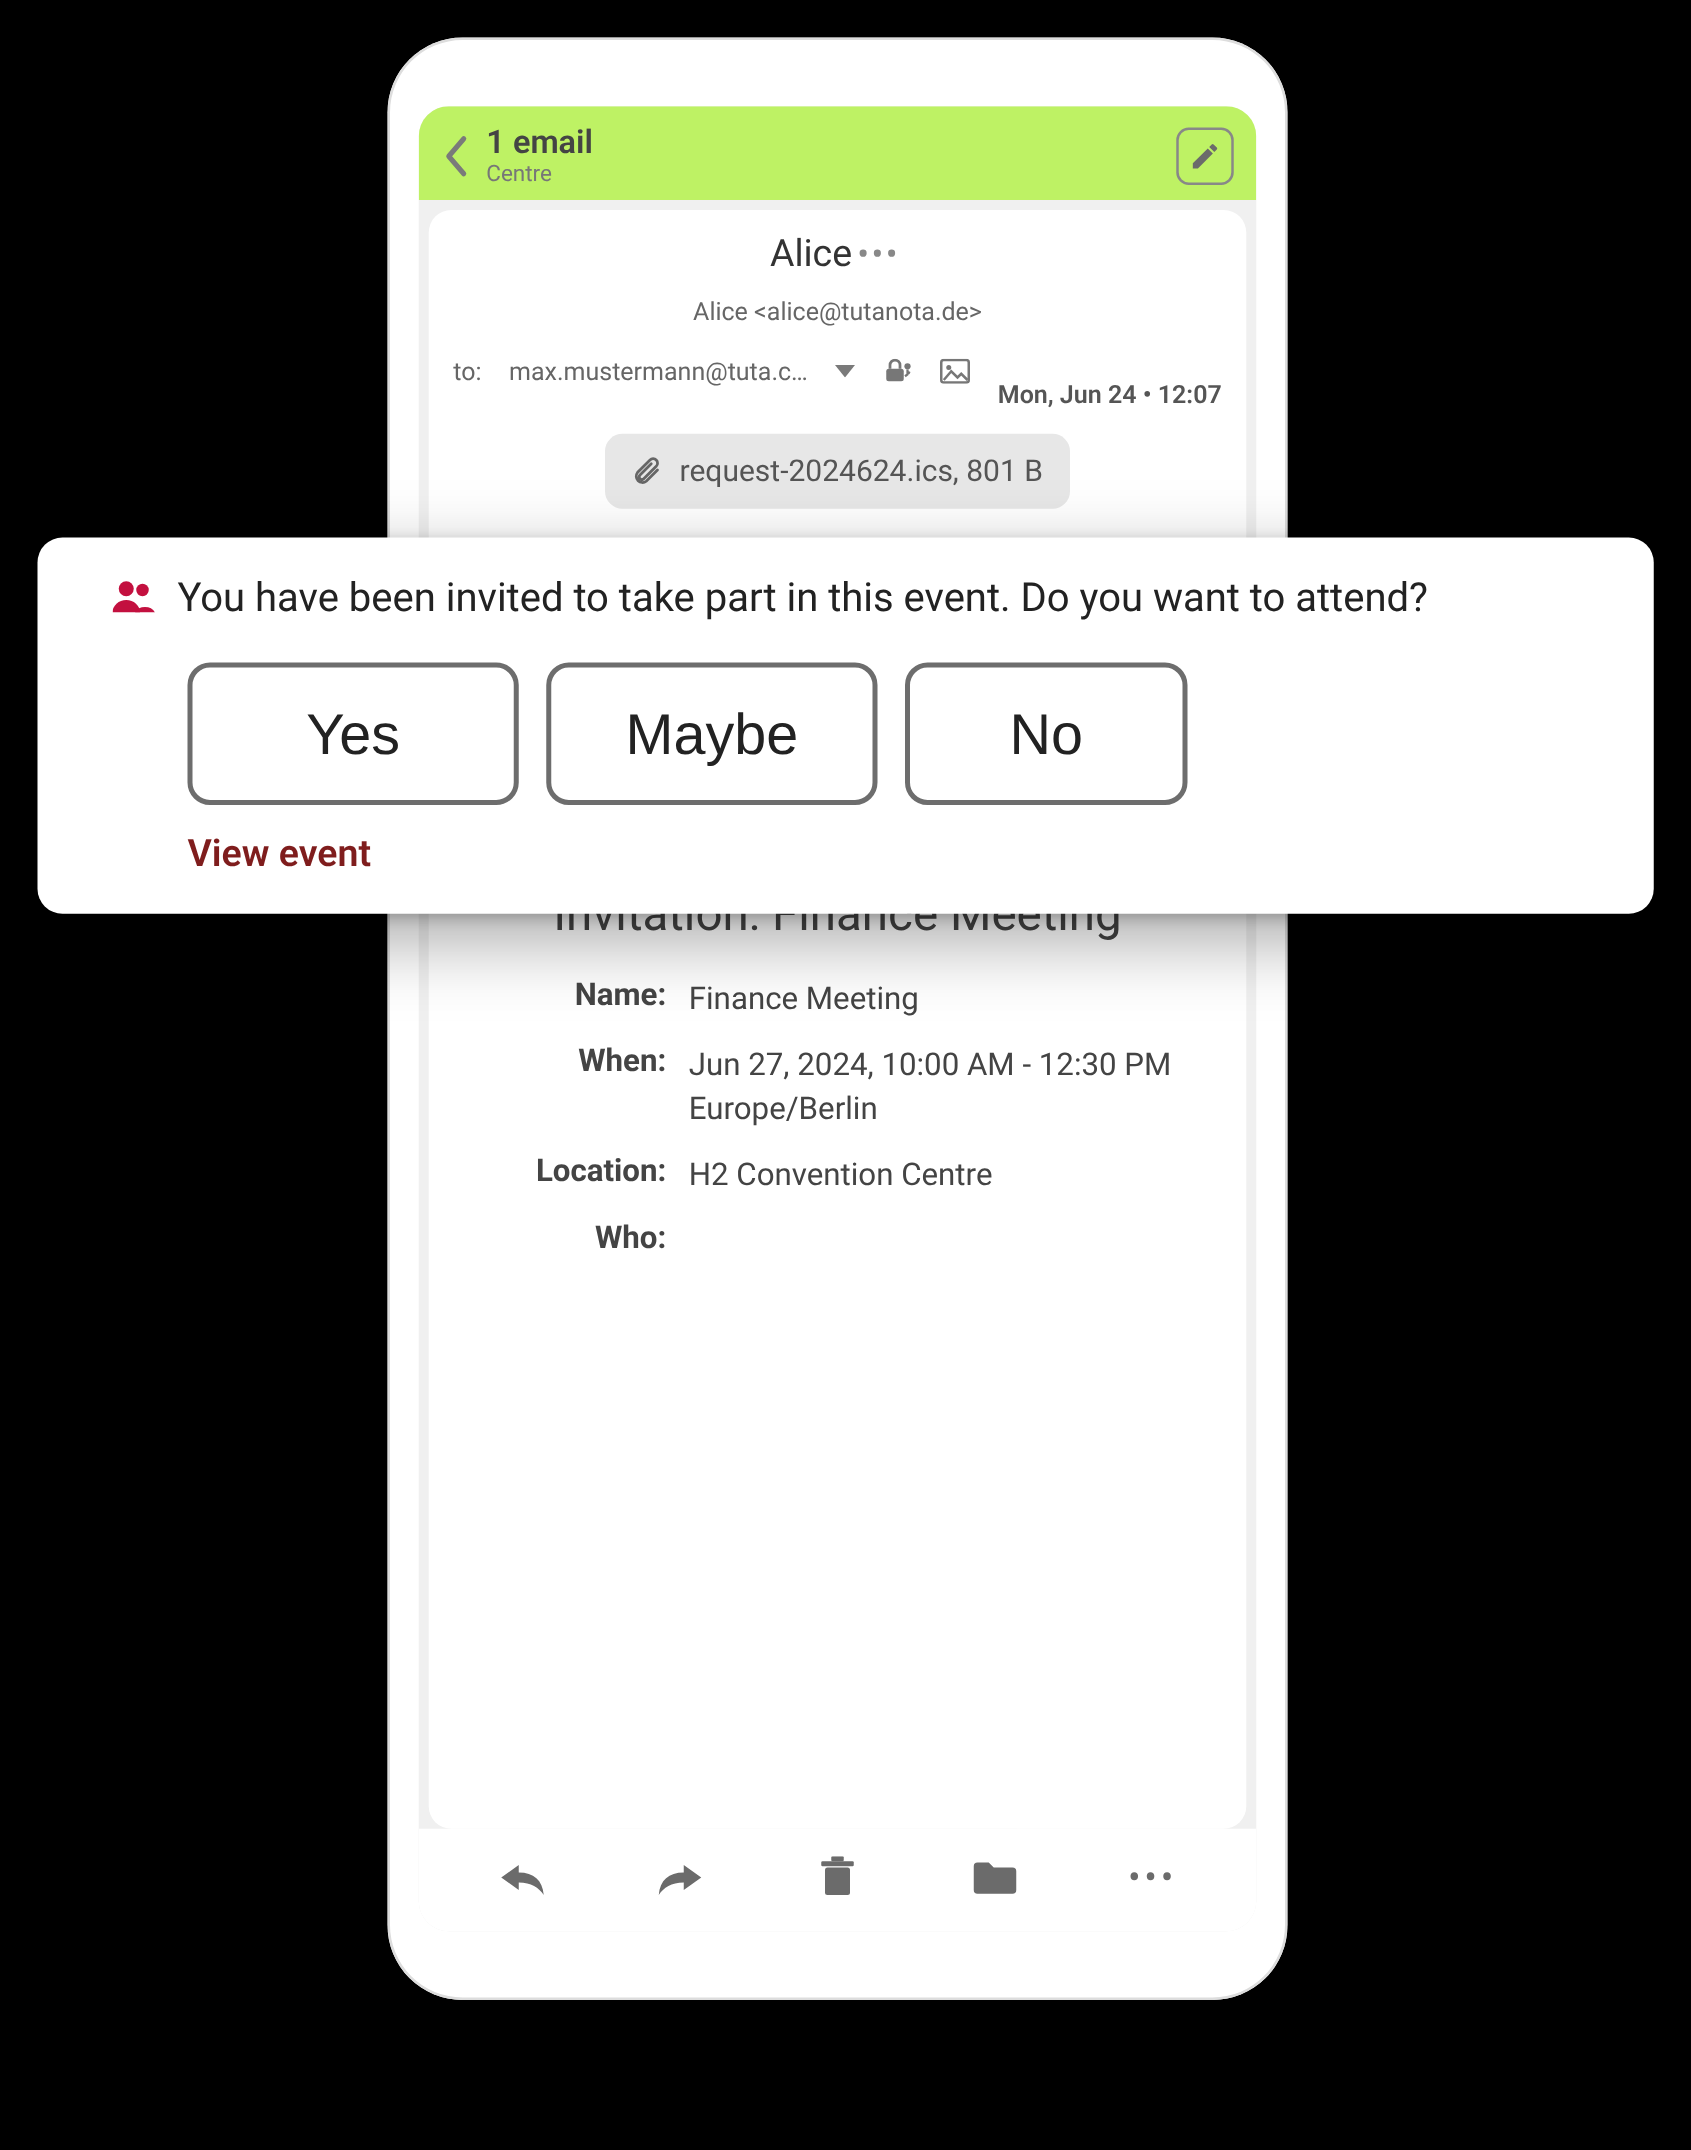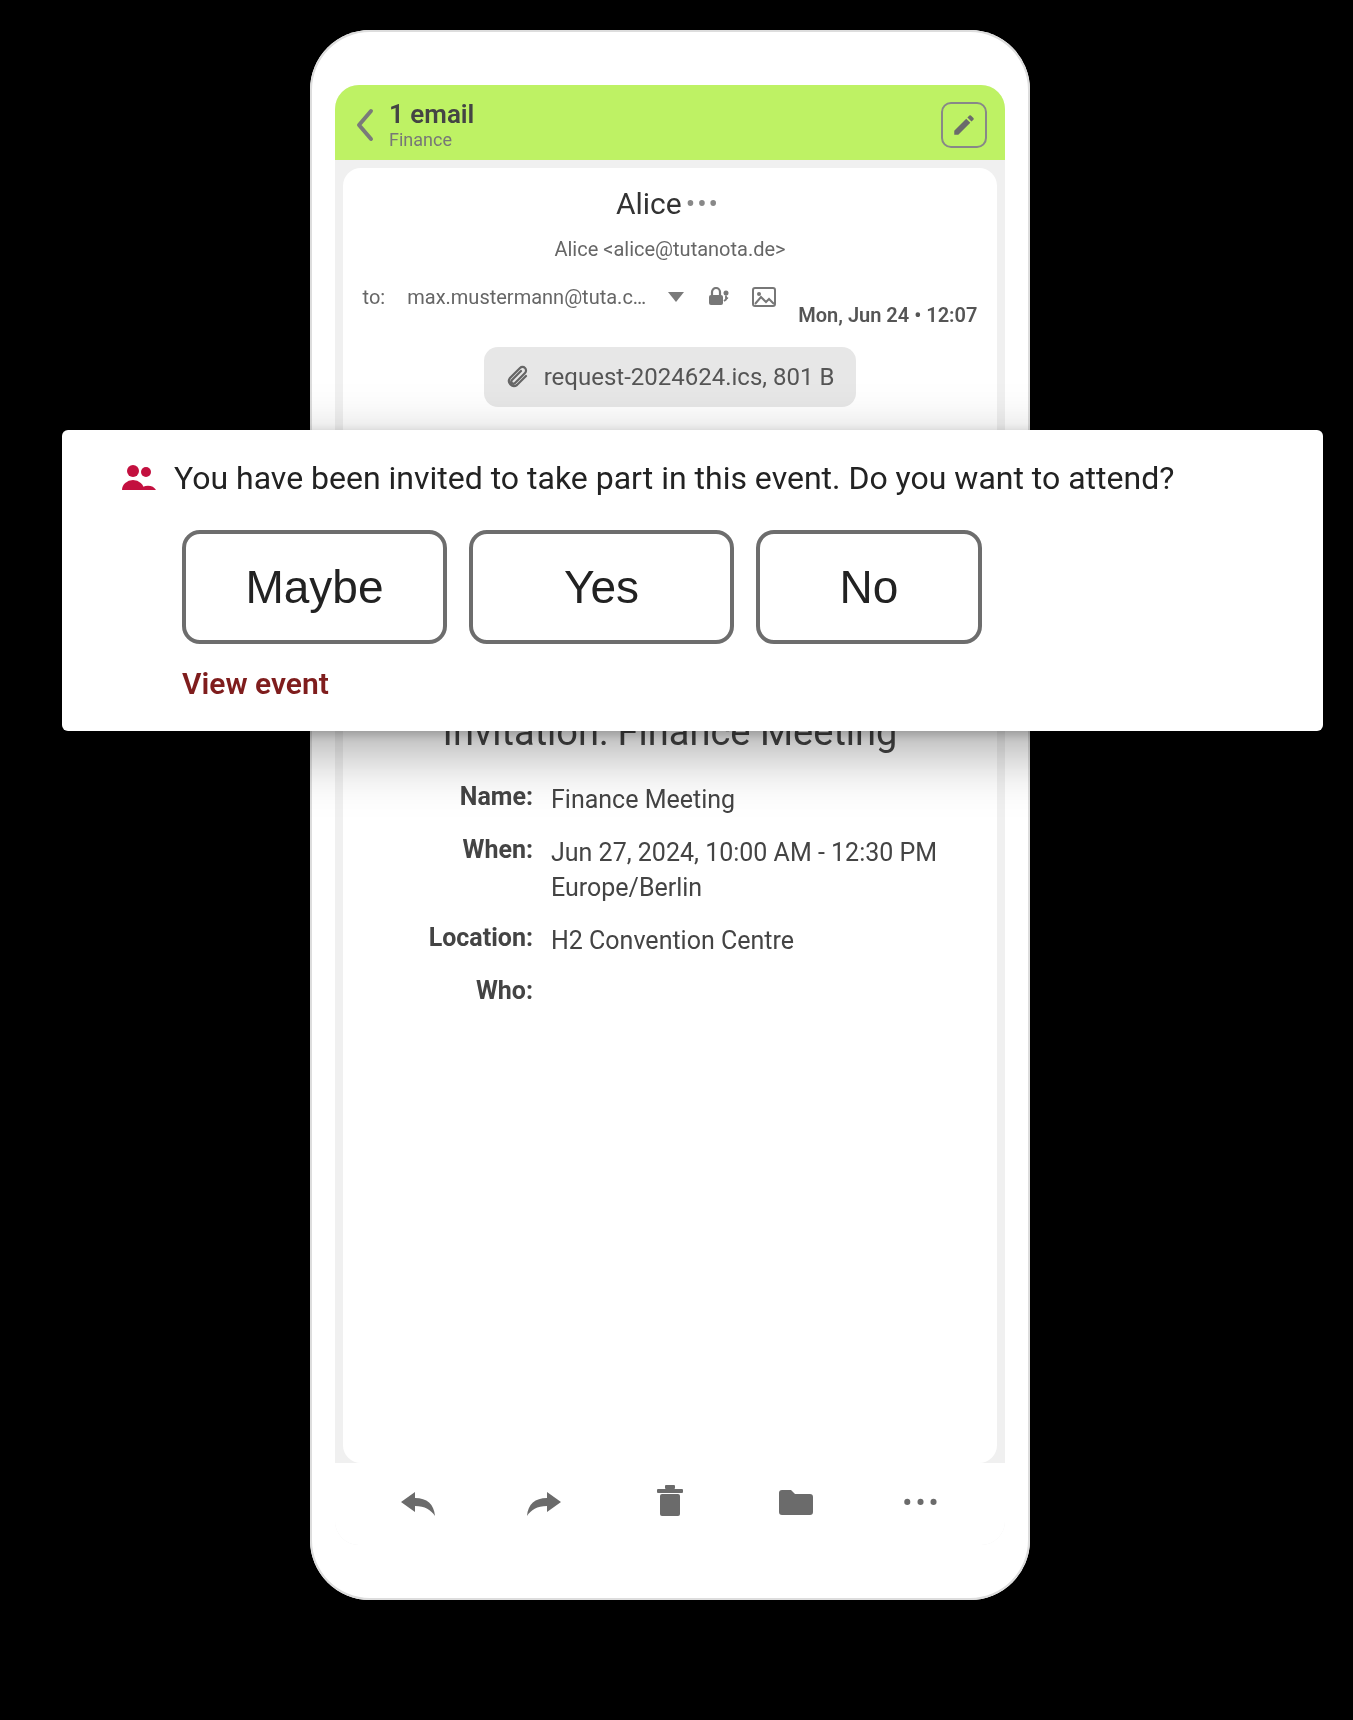--- a/index.html
+++ b/index.html
@@ -124,24 +124,23 @@
   }
   .bb-btn { color: #666; display:flex; align-items:center; justify-content:center; width:60px; height:50px; }
 
   
   .invite-card {
     position: absolute;
     left: 30px;
     right: 30px;
     top: 430px;
     background: #fff;
-    border-radius: 6px;
+    border-radius: 20px;
     box-shadow: 0 20px 60px rgba(0,0,0,0.35), 0 3px 10px rgba(0,0,0,0.2);
     padding: 28px 50px 30px 60px;
-    margin-left: 32px;
   }
   .invite-row1 { display: flex; align-items: flex-start; gap: 18px; }
   .people-ic  { color: #c3103f; margin-top: 6px; flex-shrink:0; }
   .invite-msg { font-size: 32px; color: #222; line-height: 1.3; }
   .rsvp-row {
     display: flex; gap: 22px; margin: 30px 0 22px 60px;
   }
   .rsvp-btn {
     border: 4px solid #6d6d6d;
     border-radius: 18px;
@@ -171,21 +170,21 @@
   <div class="phone-inner">
 
     <div class="header">
       <div class="back-chevron">
         <svg width="22" height="34" viewBox="0 0 22 34">
           <polyline points="17,3 5,17 17,31" fill="none" stroke="#7a7a7a" stroke-width="4" stroke-linecap="round" stroke-linejoin="round"></polyline>
         </svg>
       </div>
       <div class="header-texts">
         <div class="header-title">1 email</div>
-        <div class="header-sub">Finance</div>
+        <div class="header-sub">Centre</div>
       </div>
       <div class="compose-btn">
         <svg width="26" height="26" viewBox="0 0 24 24">
           <path d="M3 17.25V21h3.75L17.81 9.94l-3.75-3.75L3 17.25zM20.71 7.04a1 1 0 0 0 0-1.41l-2.34-2.34a1 1 0 0 0-1.41 0l-1.83 1.83 3.75 3.75 1.83-1.83z" fill="#6b6b6b"></path>
         </svg>
       </div>
     </div>
 
     <div class="mail-card">
       <div class="subject-row">
@@ -281,18 +280,18 @@
       <svg width="34" height="26" viewBox="0 0 34 26">
         <circle cx="11" cy="7" r="6" fill="#c3103f"></circle>
         <circle cx="24" cy="8" r="5" fill="#c3103f"></circle>
         <path d="M0 26 a11 10 0 0 1 22 0 Z" fill="#c3103f"></path>
         <path d="M18 26 a9 8 0 0 1 16 0 Z" fill="#c3103f"></path>
       </svg>
     </span>
     <div class="invite-msg">You have been invited to take part in this event. Do you want to attend?</div>
   </div>
   <div class="rsvp-row">
+    <button class="rsvp-btn">Yes</button>
     <button class="rsvp-btn">Maybe</button>
-    <button class="rsvp-btn">Yes</button>
     <button class="rsvp-btn no">No</button>
   </div>
   <div class="view-event">View event</div>
 </div>
 
 </body></html>

